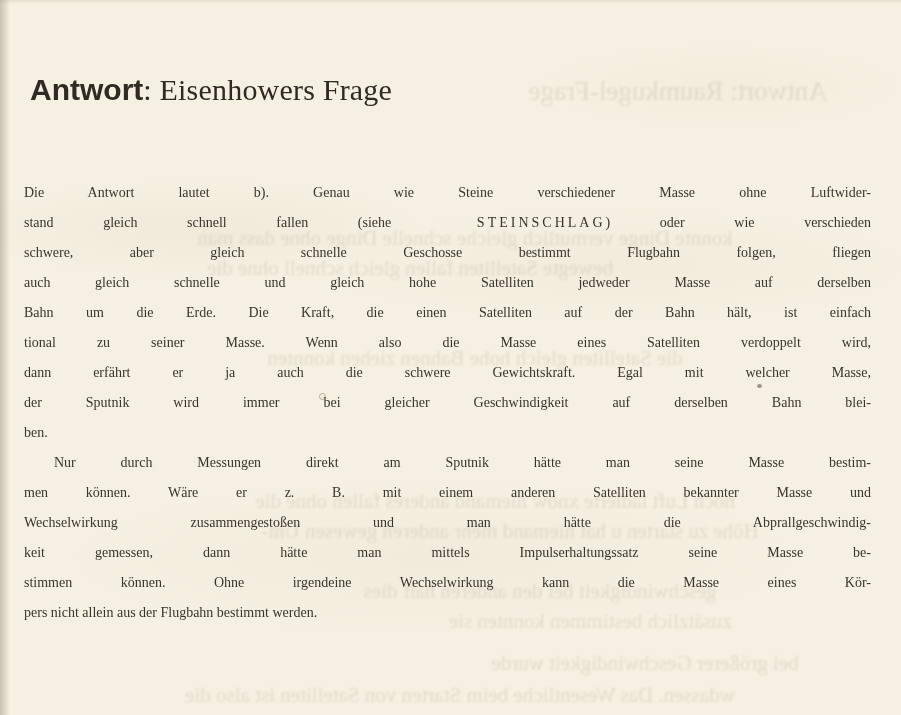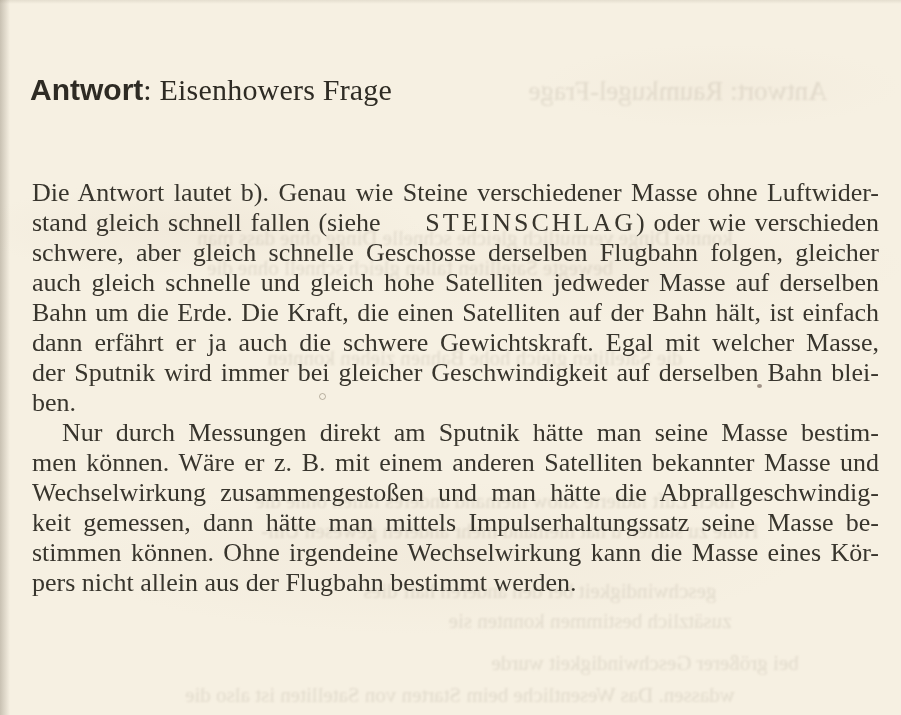--- a/index.html
+++ b/index.html
@@ -33,22 +33,22 @@
   .title {
     position: absolute; left: 30px; top: 72px; margin: 0;
     font-size: 30px; line-height: 36px; font-weight: normal;
     color: #2e2b24; letter-spacing: 0.2px;
   }
   .title .bold {
     font-family: "Liberation Sans", sans-serif;
     font-weight: 700; letter-spacing: 0px;
   }
   .bodytext {
-    position: absolute; left: 32px; top: 178px; width: 847px;
-    font-size: 26px; line-height: 30px; color: #38352d;
+    position: absolute; left: 24px; top: 178px; width: 847px;
+    font-size: 14px; line-height: 30px; color: #38352d;
   }
   .line {
     height: 30px;
     text-align: justify;
     text-align-last: justify;
   }
   .line.lastline { text-align-last: left; }
   .line.indent { text-indent: 30px; }
   .sp { letter-spacing: 3px; margin-left: 36px; }
   .ghosts { position: absolute; inset: 0; pointer-events: none; }
@@ -81,23 +81,24 @@
       <div class="ghost" style="top: 609px; left: 320px; width: 540px; font-size: 21px;">zusätzlich bestimmen konnten sie</div>
       <div class="ghost" style="top: 651px; left: 420px; width: 450px; font-size: 21px;">bei größerer Geschwindigkeit wurde</div>
       <div class="ghost" style="top: 683px; left: 60px; width: 800px; font-size: 21px;">wdassen. Das Wesentliche beim Starten von Satelliten ist also die</div>
     </div>
 
   <h1 class="title"><span class="bold">Antwort</span><span>: Eisenhowers Frage</span></h1>
 
   <div class="bodytext" id="bodytext">
       <div class="line">Die Antwort lautet b). Genau wie Steine verschiedener Masse ohne Luftwider-</div>
       <div class="line"><span>stand gleich schnell fallen (siehe </span><span class="sp">STEINSCHLAG</span><span>) oder wie verschieden</span></div>
-      <div class="line">schwere, aber gleich schnelle Geschosse derselben Flugbahn folgen, gleicher</div>
+      <div class="line">schwere, aber gleich schnelle Geschosse bestimmt Flugbahn folgen, fliegen</div>
       <div class="line">auch gleich schnelle und gleich hohe Satelliten jedweder Masse auf derselben</div>
       <div class="line">Bahn um die Erde. Die Kraft, die einen Satelliten auf der Bahn hält, ist einfach</div>
+      <div class="line">tional zu seiner Masse. Wenn also die Masse eines Satelliten verdoppelt wird,</div>
       <div class="line">dann erfährt er ja auch die schwere Gewichtskraft. Egal mit welcher Masse,</div>
       <div class="line">der Sputnik wird immer bei gleicher Geschwindigkeit auf derselben Bahn blei-</div>
       <div class="line lastline">ben.</div>
       <div class="line indent"><span>Nur durch Messungen direkt am Sputnik hätte man seine Masse bestim-</span></div>
       <div class="line">men können. Wäre er z. B. mit einem anderen Satelliten bekannter Masse und</div>
       <div class="line">Wechselwirkung zusammengestoßen und man hätte die Abprallgeschwindig-</div>
       <div class="line">keit gemessen, dann hätte man mittels Impulserhaltungssatz seine Masse be-</div>
       <div class="line">stimmen können. Ohne irgendeine Wechselwirkung kann die Masse eines Kör-</div>
       <div class="line lastline">pers nicht allein aus der Flugbahn bestimmt werden.</div>
     </div>

